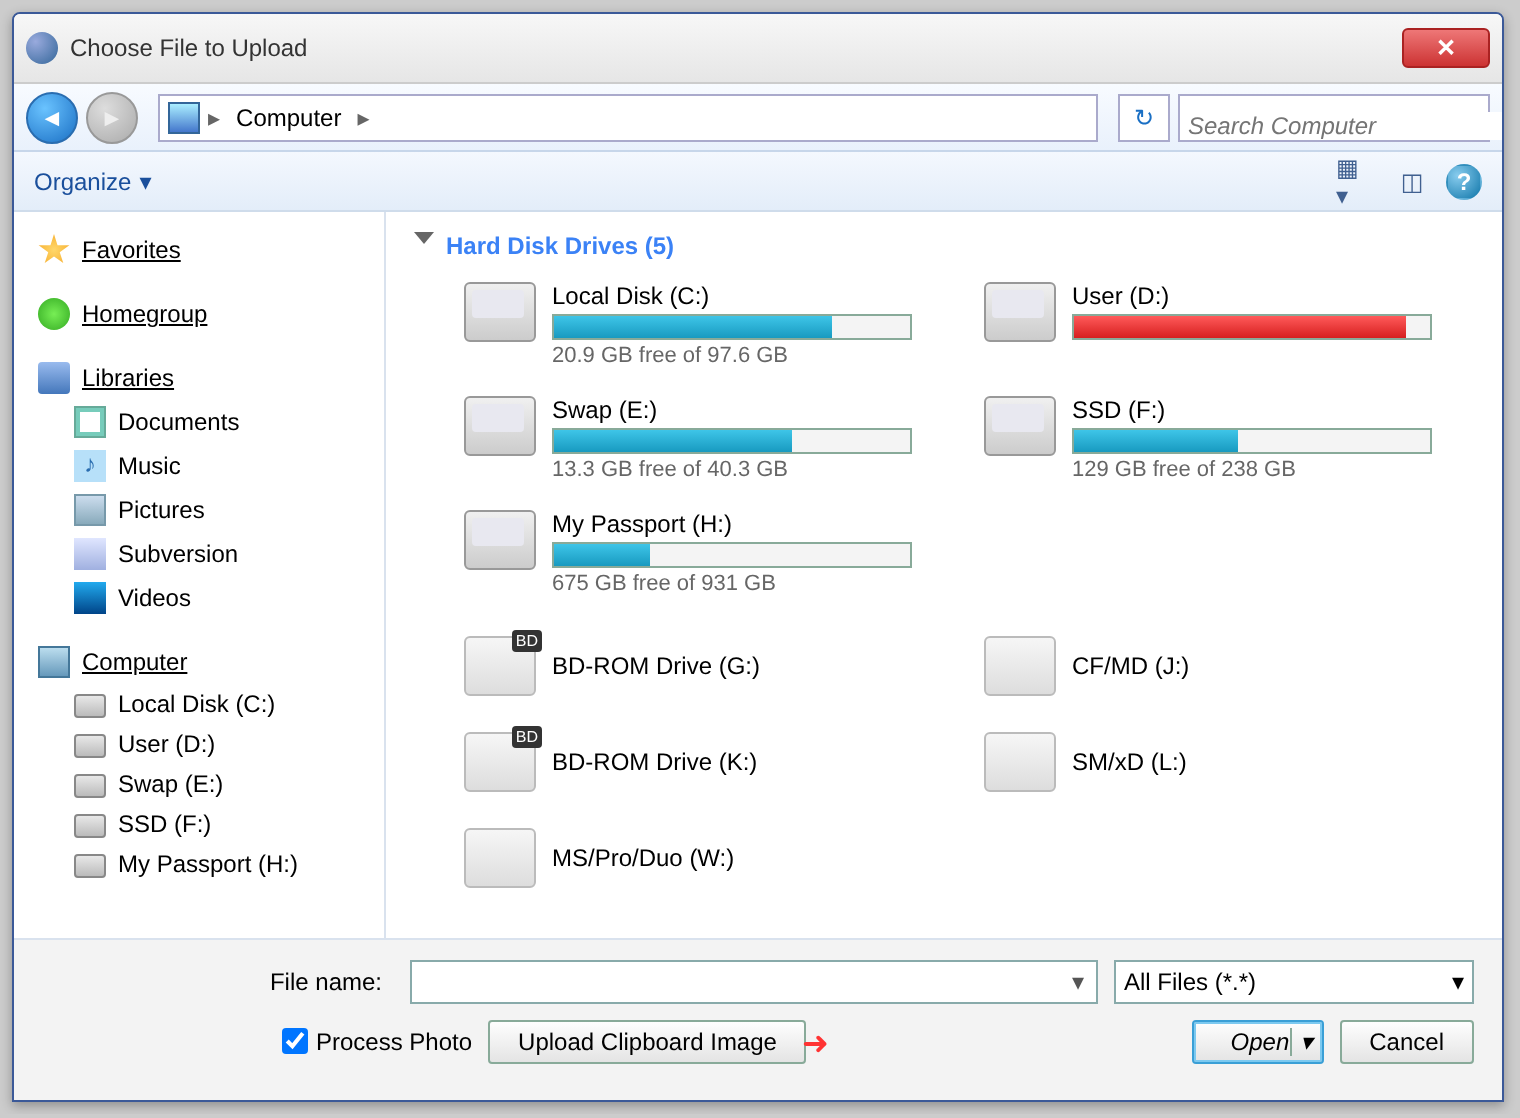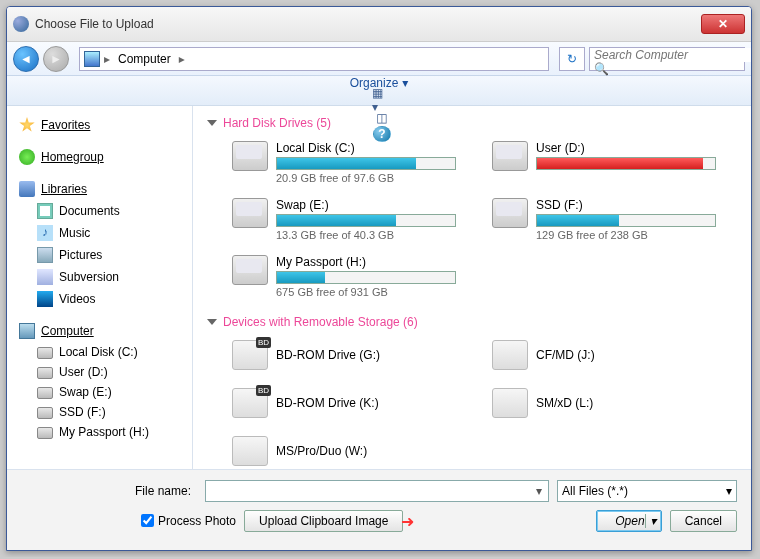--- a/index.html
+++ b/index.html
@@ -10,24 +10,24 @@
 .titlebar .ttxt { flex:1; color:#333; }
 .closebtn { width:44px;height:20px;background:linear-gradient(#e77,#c33);border:1px solid #a22;border-radius:3px;color:#fff;text-align:center;line-height:18px;font-weight:bold;cursor:pointer; }
 .navbar { height:34px; background: linear-gradient(#f8fbff,#e9f1fc); border-bottom:1px solid #c7d6ea; display:flex;align-items:center;padding:0 6px;gap:4px; }
 .navbtn { width:26px;height:26px;border-radius:50%;background:radial-gradient(circle at 35% 30%,#6ac3ff,#1a6fc4);border:1px solid #2a6db0;color:#fff;display:flex;align-items:center;justify-content:center;cursor:pointer; }
 .navbtn.disabled { background:radial-gradient(circle at 35% 30%,#ddd,#aaa);border-color:#999;color:#eee; }
 .breadcrumb { flex:1;height:24px;border:1px solid #aac;background:#fff;display:flex;align-items:center;padding:0 4px;gap:2px;margin:0 6px; }
 .bc-icon{width:16px;height:16px;background:linear-gradient(#aef,#47c);border:1px solid #369;}
 .bc-sep{color:#666;padding:0 2px;}
 .bc-txt{padding:0 4px;cursor:pointer;}
 .refreshbox{width:26px;height:24px;border:1px solid #aac;background:#fff;display:flex;align-items:center;justify-content:center;color:#1a6fc4;cursor:pointer;}
-.searchbox{width:156px;height:24px;border:1px solid #aac;background:#fff;display:flex;align-items:flex-start;padding:0 4px;flex-direction:column;}
+.searchbox{width:156px;height:24px;border:1px solid #aac;background:#fff;display:flex;align-items:flex-end;padding:0 4px;}
 .searchbox input{border:none;outline:none;flex:1;color:#888;font-style:italic;}
 .searchbox .sicon{color:#1a6fc4;}
-.toolbar{height:30px;background:linear-gradient(#f4f8fe,#e3edf9);border-bottom:1px solid #cfdceb;display:flex;align-items:center;padding:0 10px;flex-direction:column;}
+.toolbar{height:30px;background:linear-gradient(#f4f8fe,#e3edf9);border-bottom:1px solid #cfdceb;display:flex;align-items:center;padding:0 10px;}
 .orgbtn{color:#1a4f9c;cursor:pointer;display:flex;align-items:center;gap:4px;}
 .tbspace{flex:1;}
 .tbicon{width:22px;height:20px;margin-left:6px;cursor:pointer;display:flex;align-items:center;justify-content:center;color:#406090;border:1px solid transparent;}
 .helpicon{width:18px;height:18px;border-radius:50%;background:radial-gradient(circle at 30% 30%,#8ce,#17a);color:#fff;font-weight:bold;}
 .body{flex:1;display:flex;overflow:hidden;}
 .sidebar{width:186px;border-right:1px solid #d9e2ee;overflow-y:auto;padding:8px 0;}
 .sb-group{margin-bottom:10px;}
 .sb-head{display:flex;align-items:center;gap:6px;padding:3px 12px;cursor:pointer;text-decoration:underline;}
 .sb-item{display:flex;align-items:center;gap:6px;padding:3px 12px 3px 30px;cursor:pointer;}
 .sb-icon{width:16px;height:16px;display:inline-block;}
@@ -35,21 +35,21 @@
 .i-lib{background:linear-gradient(#9be,#47b);border-radius:2px;}
 .i-doc{background:#fff;border:1px solid #6a9;outline:2px solid #7cb;outline-offset:-3px;}
 .i-music{background:#b7e0f9;color:#2a6db0;text-align:center;line-height:14px;}
 .i-pic{background:linear-gradient(#cde,#8ab);border:1px solid #79a;}
 .i-sub{background:linear-gradient(#e0e6ff,#a0b0e0);}
 .i-vid{background:linear-gradient(#2ae,#048);}
 .i-home{background:radial-gradient(circle,#7e5,#3a2);border-radius:50%;}
 .i-comp{background:linear-gradient(#bde,#69b);border:1px solid #479;}
 .i-drive{width:16px;height:12px;background:linear-gradient(#e8e8e8,#bbb);border:1px solid #888;border-radius:2px;margin-top:2px;}
 .content{flex:1;overflow-y:auto;padding:6px 14px;}
-.section-head{display:flex;align-items:center;gap:6px;margin:4px 0 8px;color:#ec4899;cursor:pointer;}
+.section-head{display:flex;align-items:flex-start;gap:6px;margin:4px 0 8px;color:#3b82f6;cursor:pointer;font-weight:bold;}
 .tri{width:0;height:0;border-left:5px solid transparent;border-right:5px solid transparent;border-top:6px solid #666;}
 .drive-grid{display:flex;flex-wrap:wrap;gap:8px 30px;margin-bottom:14px;margin-left:22px;}
 .drive{width:230px;display:flex;gap:8px;cursor:pointer;padding:3px;}
 .dicon{width:36px;height:30px;background:linear-gradient(#f0f0f0,#ccc);border:1px solid #999;border-radius:3px;position:relative;flex-shrink:0;}
 .dicon::before{content:"";position:absolute;top:3px;left:3px;width:26px;height:14px;background:#e8e8f0;border-radius:2px;}
 .dinfo{flex:1;}
 .dname{color:#000;margin-bottom:2px;}
 .dbar{width:180px;height:13px;border:1px solid #8a9;background:#f4f4f4;margin-bottom:2px;position:relative;}
 .dbar-fill{height:100%;background:linear-gradient(#3ec5e8,#189ac0);}
 .dbar-fill.red{background:linear-gradient(#ff5a5a,#d61f1f);}
@@ -229,24 +229,20 @@
             <div class="dinfo">
               <div class="dname">My Passport (H:)</div>
               <div class="dbar">
                 <div class="dbar-fill" style="width:27%"></div>
               </div>
               <div class="dfree">675 GB free of 931 GB</div>
             </div>
           </div>
         </div>
 
-      <div class="section-head">
-        <span class="tri"></span>
-        <span>Devices with Removable Storage (6)</span>
-      </div>
       <div class="dev-grid" id="dev-grid">
           <div class="dev">
             <div class="dvicon bd"></div>
             <div>BD-ROM Drive (G:)</div>
           </div>
           <div class="dev">
             <div class="dvicon"></div>
             <div>CF/MD (J:)</div>
           </div>
           <div class="dev">

